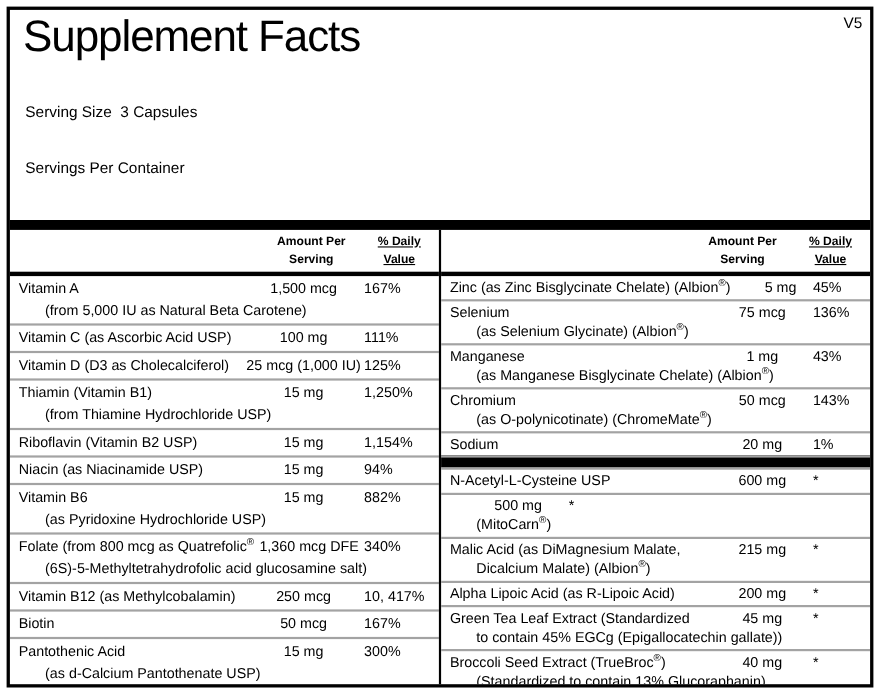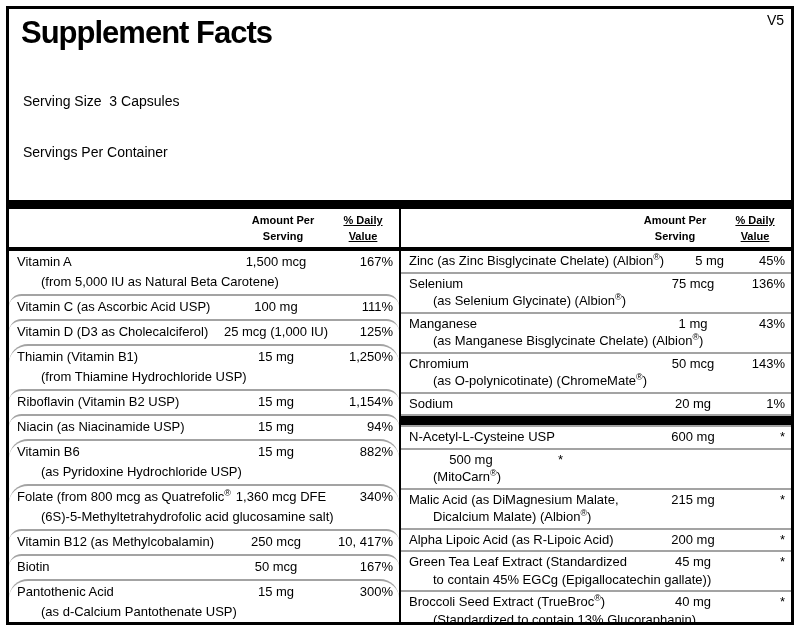--- a/index.html
+++ b/index.html
@@ -15,21 +15,21 @@
     border:3px solid #000;
     background:#fff;
     overflow:hidden;
     box-sizing:content-box;
   }
   .version-tag{
     position:absolute;top:3px;right:7px;
     font-size:14px;line-height:16px;
   }
   .title{
-    font-size:31px;font-weight:bold;letter-spacing:-1px;
+    font-size:40px;font-weight:normal;letter-spacing:-1px;
     line-height:42px;margin:3px 0 0 12px;
   }
   .serving{
     margin:5px 0 0 14px;
     font-size:14px;line-height:17px;
     white-space:pre;
   }
   .top-bar{
     height:9px;background:#000;margin-top:5px;width:100%;
   }
@@ -49,25 +49,25 @@
   }
   .hdr .spacer{flex:1 1 auto;}
   .hdr .hdr-amt{flex:0 0 100px;text-align:center;}
   .hdr .hdr-dv{flex:0 0 60px;text-align:center;text-decoration:underline;}
   .items > * + *{border-top:2px solid #a3a3a3;}
   .col-left .items > :last-child{border-bottom:2px solid #000;}
   .row{padding:1px 6px 2px 8px;}
   .row .line1{display:flex;align-items:baseline;}
   .name{flex:1 0 auto;white-space:nowrap;}
   .amt{flex:0 1 110px;text-align:center;white-space:nowrap;}
-  .dv{flex:0 0 62px;text-align:right;white-space:nowrap;}
+  .dv{flex:0 0 62px;text-align:left;white-space:nowrap;}
   .col-right .amt{flex:0 1 92px;padding-left:16px;}
   .col-right .dv{flex:0 0 46px;}
   .sub{padding-left:24px;white-space:nowrap;}
-  .col-left .row{font-size:13px;line-height:20px;border-radius:19px;}
+  .col-left .row{font-size:13px;line-height:20px;}
   .col-right .row{font-size:13px;line-height:17.5px;}
   .bar{height:9px;background:#000;}
   sup{font-size:9px;line-height:0;vertical-align:super;}
 </style>
 </head>
 <body>
 
 <div class="label-box">
   <div class="version-tag">V5</div>
   <div class="title">Supplement Facts</div>

